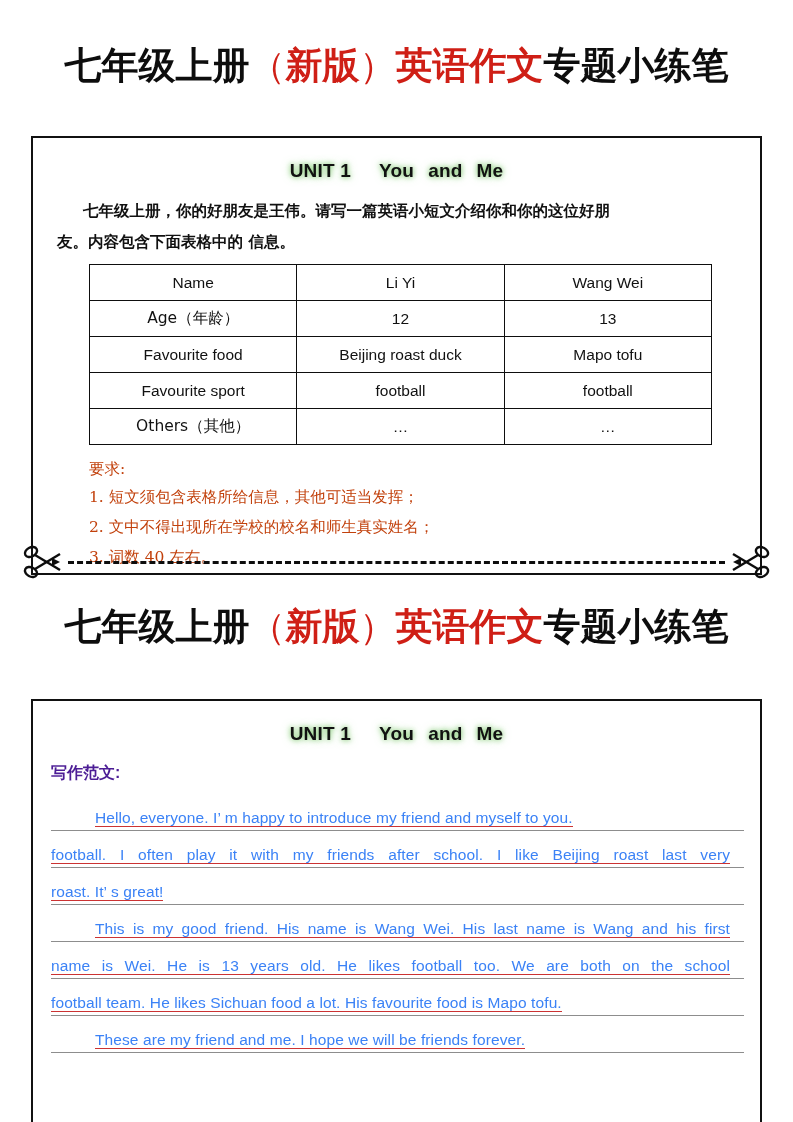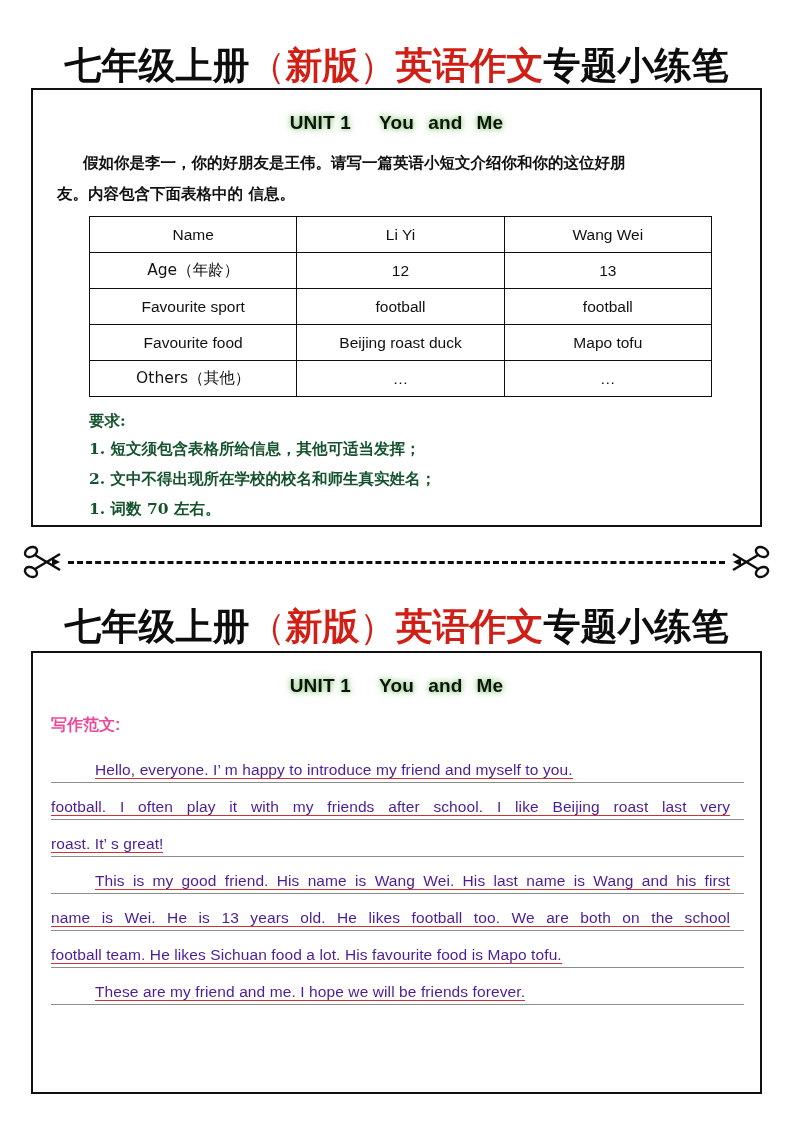--- a/index.html
+++ b/index.html
@@ -42,20 +42,21 @@
     font-family: "Liberation Serif", "DejaVu Serif", serif;
     font-size: 36px;
   }
 
   
   .content-box {
     position: absolute;
     border: 2px solid #111111;
     background: #ffffff;
     box-sizing: border-box;
+    margin-top: 48px;
   }
 
   
   .unit-heading {
     text-align: center;
     font-size: 19px;
     font-weight: bold;
     color: #111111;
     letter-spacing: 0.2px;
     text-shadow: 0 0 5px rgba(126, 200, 110, 0.95),
@@ -92,22 +93,22 @@
     overflow: hidden;
   }
   table.info-table td.cjk {
     font-family: "DejaVu Sans", "Liberation Sans", sans-serif;
   }
 
   
   .req-block {
     font-family: "DejaVu Serif", "Liberation Serif", serif;
     font-size: 15.5px;
-    font-weight: bold;
-    color: #14532d;
+    font-weight: normal;
+    color: #c2410c;
   }
   .req-block .req-title { margin-bottom: 7px; }
   .req-block .req-item { margin-bottom: 9px; }
 
   
   .cutline {
     position: absolute;
     display: flex;
     align-items: center;
   }
@@ -117,38 +118,38 @@
     border-top: 3px dashed #0d0d0d;
     margin: 0 4px;
   }
   .scissors svg { display: block; }
 
   
   .essay-label {
     font-family: Liberation Sans, sans-serif;
     font-weight: bold;
     font-size: 16px;
-    color: #ec4899;
+    color: #4c1d95;
   }
   .essay-body {
     position: relative;
   }
   .essay-line {
     position: relative;
     height: 37px;
     border-bottom: 1px solid #8d8d8d;
     box-sizing: border-box;
   }
   .essay-line .txt {
     position: absolute;
     left: 0;
     right: 12px;
     bottom: 3px;
     font-size: 15.5px;
-    color: #4c1d95;
+    color: #3b82f6;
     font-family: "Liberation Sans", "DejaVu Sans", sans-serif;
     white-space: nowrap;
     letter-spacing: 0.1px;
   }
   .essay-line .txt.indent { padding-left: 44px; }
   .essay-line .txt.justify {
     white-space: normal;
     text-align: justify;
     text-align-last: justify;
     padding-right: 2px;
@@ -177,61 +178,61 @@
     <span>七年级上册</span><span class="paren">（</span><span class="red">新版</span><span class="paren">）</span><span class="red">英语作文</span><span>专题小练笔</span>
   </div>
 
   <div class="content-box" style="left:31px; top:88px; width:731px; height:439px;">
 
     <div class="unit-heading" style="margin-top:22px;">
       <span>UNIT 1</span><span class="sp"></span><span class="sp"></span><span>You</span><span class="sp"></span><span>and</span><span class="sp"></span><span>Me</span>
     </div>
 
     <div class="prompt" style="margin:13px 24px 0 24px;">
-      <div><span class="indent"></span><span>假如你是李一，你的好朋友是王伟。请写一篇英语小短文介绍你和你的这位好朋</span></div>
+      <div><span class="indent"></span><span>七年级上册，你的好朋友是王伟。请写一篇英语小短文介绍你和你的这位好朋</span></div>
       <div>友。内容包含下面表格中的 信息。</div>
     </div>
 
     <div style="margin:7px 48px 0 56px;">
       <table class="info-table">
         <tbody>
           <tr>
             <td class="">Name</td>
             <td>Li Yi</td>
             <td>Wang Wei</td>
           </tr>
           <tr>
             <td class="cjk">Age（年龄）</td>
             <td>12</td>
             <td>13</td>
           </tr>
           <tr>
+            <td>Favourite food</td>
+            <td>Beijing roast duck</td>
+            <td>Mapo tofu</td>
+          </tr>
+          <tr>
             <td>Favourite sport</td>
             <td>football</td>
             <td>football</td>
-          </tr>
-          <tr>
-            <td>Favourite food</td>
-            <td>Beijing roast duck</td>
-            <td>Mapo tofu</td>
           </tr>
           <tr>
             <td class="cjk">Others（其他）</td>
             <td>…</td>
             <td>…</td>
           </tr>
         </tbody>
       </table>
     </div>
 
     <div class="req-block" style="margin:14px 24px 0 56px;">
       <div class="req-title">要求:</div>
       <div class="req-item">1. 短文须包含表格所给信息，其他可适当发挥；</div>
       <div class="req-item">2. 文中不得出现所在学校的校名和师生真实姓名；</div>
-      <div class="req-item">1. 词数 70 左右。</div>
+      <div class="req-item">3. 词数 40 左右。</div>
     </div>
   </div>
 
   <div class="cutline" style="left:22px; top:542px; width:749px; height:40px;">
     <span class="scissors">
       <svg width="42" height="40" viewBox="0 0 42 40" aria-hidden="true">
         <g fill="none" stroke="#0d0d0d" stroke-width="2.4">
           <ellipse cx="9" cy="10" rx="6.4" ry="4.6" transform="rotate(-28 9 10)"></ellipse>
           <ellipse cx="9" cy="30" rx="6.4" ry="4.6" transform="rotate(28 9 30)"></ellipse>
           <line x1="13" y1="13" x2="38" y2="28"></line>

